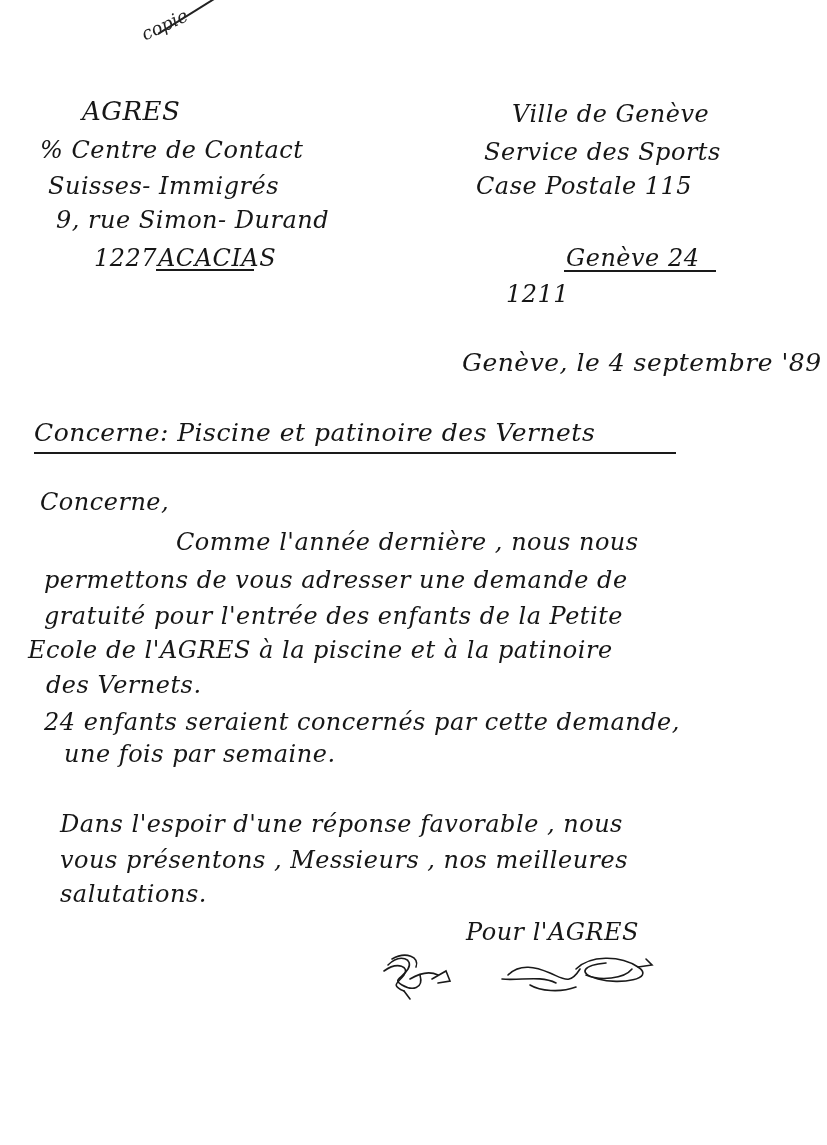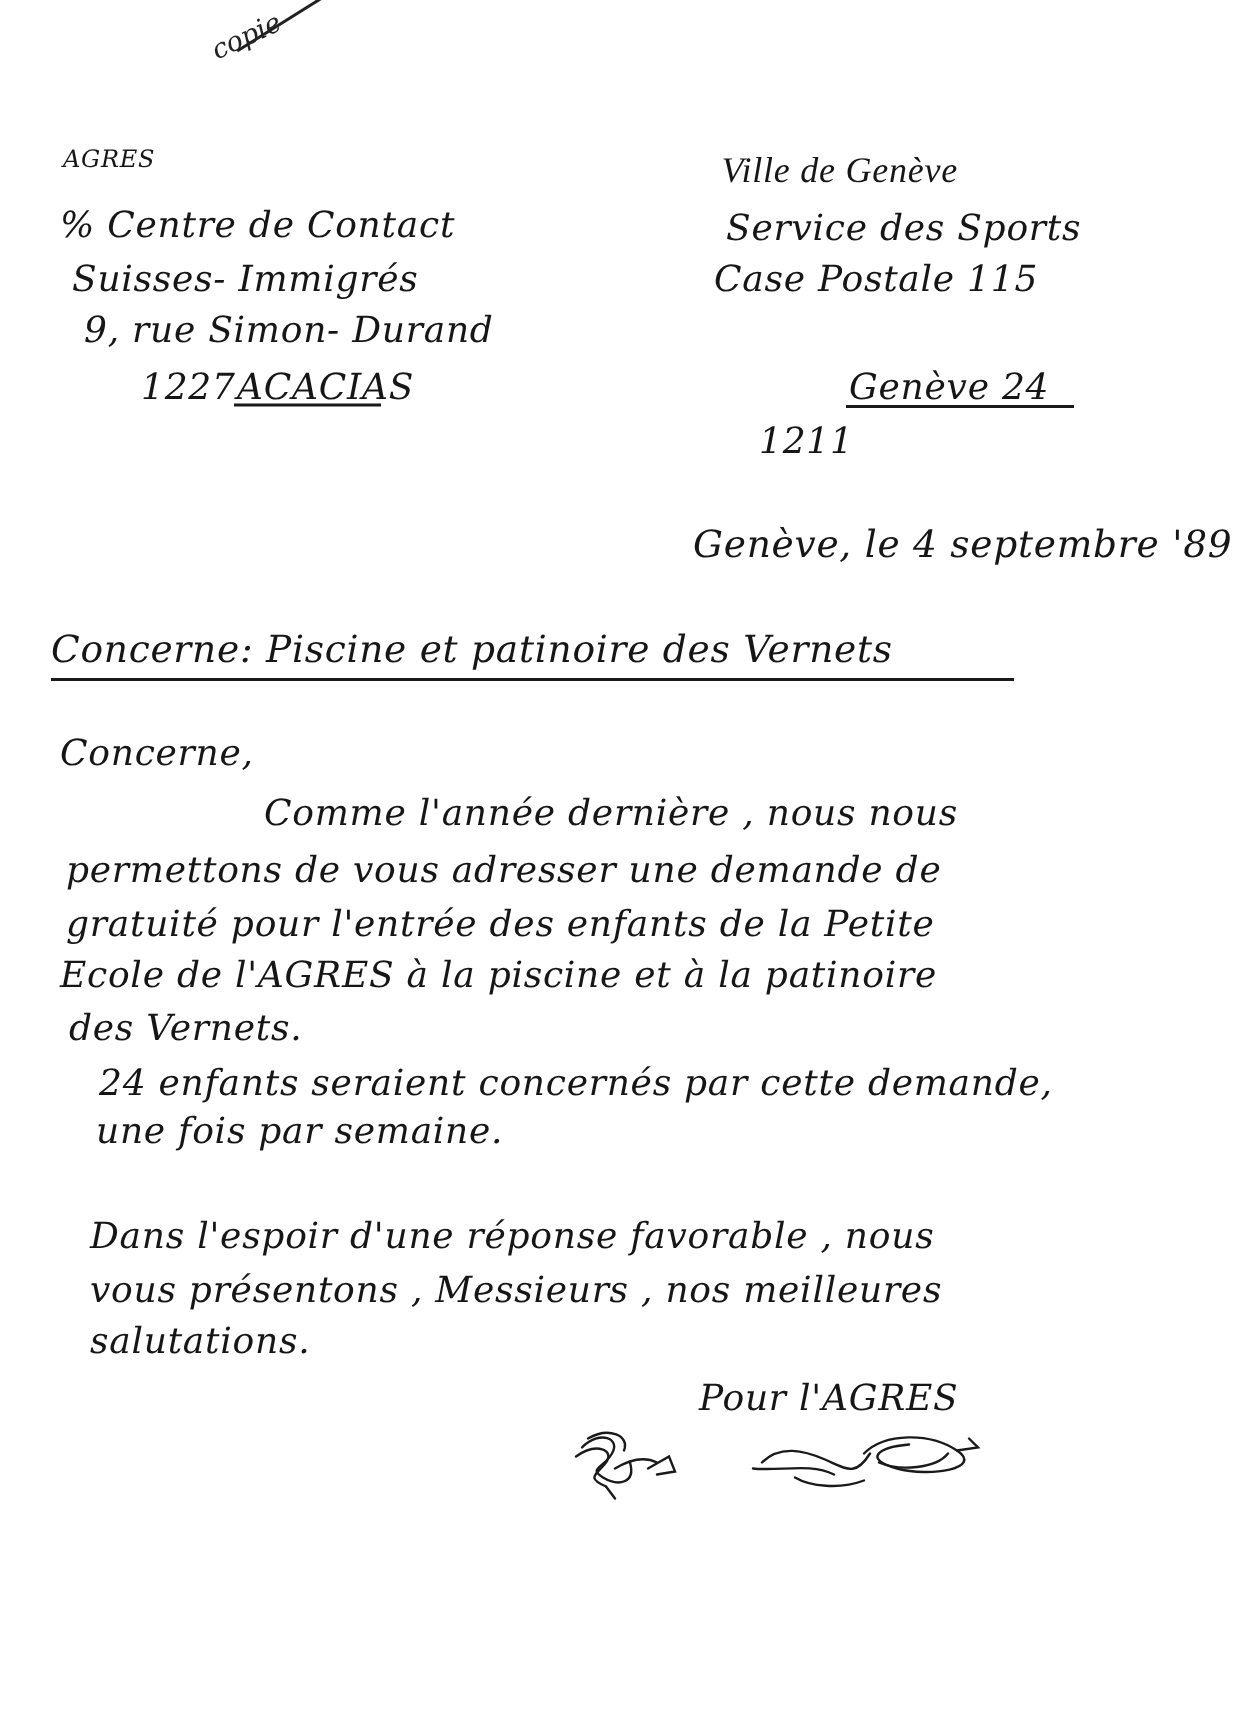--- a/index.html
+++ b/index.html
@@ -19,21 +19,21 @@
       position: absolute;
       font-family: "DejaVu Serif", serif;
       font-style: italic;
       font-size: 24px;
       line-height: 1;
       white-space: nowrap;
       letter-spacing: 0.5px;
       transform-origin: left bottom;
       color: #161616;
     }
-    .hw.sm { font-size: 16px; }
+    .hw.sm { font-size: 26px; margin-left: 40px; }
     .ul {
       position: absolute;
       height: 2px;
       background: #1a1a1a;
     }
     .copie {
       position: absolute;
       left: 140px;
       top: 14px;
       font-family: "DejaVu Serif", serif;
@@ -72,45 +72,45 @@
     <span class="hw sm" style="left:42px; top:98px;">AGRES</span>
     <span class="hw" style="left:40px; top:138px;">% Centre de Contact</span>
     <span class="hw" style="left:48px; top:174px;">Suisses- Immigrés</span>
     <span class="hw" style="left:56px; top:208px;text-align:center;">9, rue Simon- Durand</span>
     <span class="hw" style="left:94px; top:246px;">1227</span>
     <span class="hw" style="left:158px; top:246px;">ACACIAS</span>
     <div class="ul" style="left:156px; top:269px; width:98px;"></div>
   </div>
 
   <div>
-    <span class="hw" style="left:481px; top:102px;font-family:Liberation Serif, serif;">Ville de Genève</span>
+    <span class="hw" style="left:512px; top:102px;">Ville de Genève</span>
     <span class="hw" style="left:484px; top:140px;">Service des Sports</span>
     <span class="hw" style="left:476px; top:174px;">Case Postale 115</span>
     <span class="hw" style="left:506px; top:246px;margin-top:36px;">1211</span>
     <span class="hw" style="left:566px; top:246px;">Genève 24</span>
     <div class="ul" style="left:564px; top:270px; width:152px;"></div>
   </div>
 
   <span class="hw" style="left:462px; top:350px; font-size:25px;">Genève, le 4 septembre '89</span>
 
   <span class="hw" style="left:34px; top:420px; font-size:25px;">Concerne: Piscine et patinoire des Vernets</span>
   <div class="ul" style="left:34px; top:452px; width:642px;"></div>
 
   <span class="hw" style="left:40px; top:490px;">Concerne,</span>
 
   <div>
     <span class="hw" style="left:176px; top:530px;">Comme l'année dernière , nous nous</span>
     <span class="hw" style="left:44px; top:568px;">permettons de vous adresser une demande de</span>
     <span class="hw" style="left:44px; top:604px;">gratuité pour l'entrée des enfants de la Petite</span>
-    <span class="hw" style="left:40px; top:638px;">Ecole de l'AGRES à la piscine et à la patinoire</span>
+    <span class="hw" style="left:28px; top:638px;">Ecole de l'AGRES à la piscine et à la patinoire</span>
     <span class="hw" style="left:46px; top:673px;">des Vernets.</span>
   </div>
 
   <div>
-    <span class="hw" style="left:66px; top:710px;text-align:center;">24 enfants seraient concernés par cette demande,</span>
+    <span class="hw" style="left:44px; top:710px;text-align:center;">24 enfants seraient concernés par cette demande,</span>
     <span class="hw" style="left:64px; top:742px;">une fois par semaine.</span>
   </div>
 
   <div>
     <span class="hw" style="left:60px; top:812px;">Dans l'espoir d'une réponse favorable , nous</span>
     <span class="hw" style="left:60px; top:848px;">vous présentons , Messieurs , nos meilleures</span>
     <span class="hw" style="left:60px; top:882px;">salutations.</span>
   </div>
 
   <span class="hw" style="left:466px; top:920px;">Pour l'AGRES</span>

